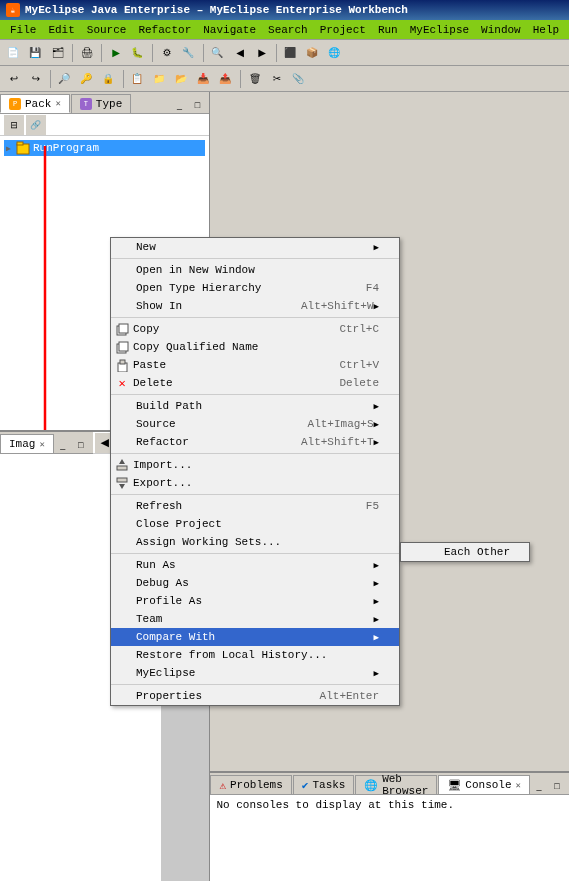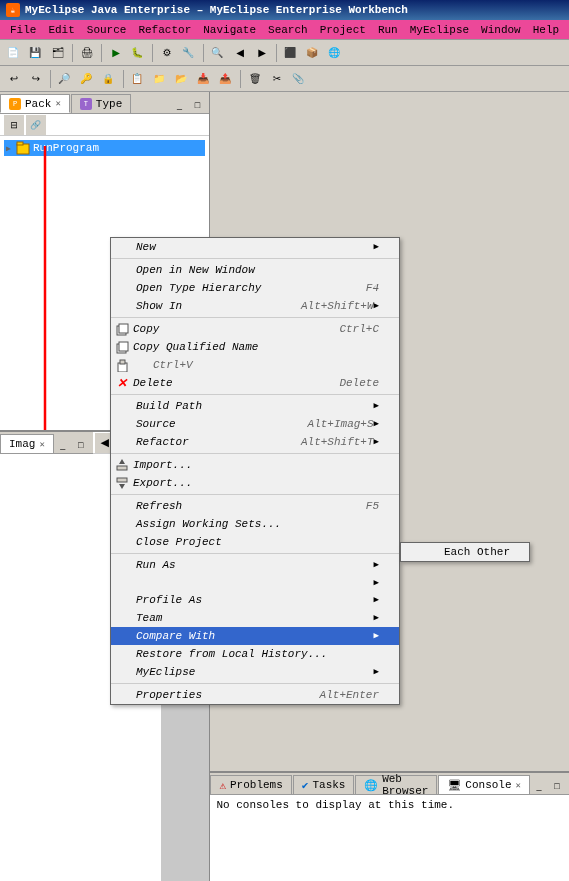--- a/index.html
+++ b/index.html
@@ -33,21 +33,21 @@
       display: inline-flex;
       align-items: center;
       justify-content: center;
       font-size: 8px;
       color: white;
       font-weight: bold;
     }
 
     
     #menu-bar {
-      background: #ec4899;
+      background: #84cc16;
       border-bottom: 1px solid #999;
       padding: 2px 4px;
       display: flex;
       align-items: center;
       height: 20px;
       font-size: 11px;
     }
     .menu-item {
       padding: 1px 6px;
       cursor: pointer;
@@ -188,25 +188,24 @@
       border: 1px solid #666;
       box-shadow: 2px 2px 4px rgba(0,0,0,0.3);
       z-index: 100;
       width: 290px;
       font-size: 11px;
     }
     .ctx-item {
       padding: 3px 20px 3px 25px;
       cursor: pointer;
       display: flex;
-      align-items: flex-start;
+      align-items: flex-end;
       justify-content: space-between;
       white-space: nowrap;
       position: relative;
-      font-style: italic;
     }
     .ctx-item.highlighted {
       background: #3366cc;
       color: white;
     }
     .ctx-item.has-icon {
       padding-left: 22px;
     }
     .ctx-separator {
       height: 1px;
@@ -579,20 +578,21 @@
           </span>
           <span class="ctx-item-label">Copy Qualified Name</span>
         </div>
         <div class="ctx-item has-icon">
           <span class="ctx-icon">
             <svg width="14" height="14">
                 <rect x="3" y="5" width="9" height="9" fill="#fff" stroke="#555" stroke-width="1"></rect>
                 <rect x="5" y="2" width="5" height="4" fill="#d4d0c8" stroke="#555" stroke-width="1"></rect>
               </svg>
           </span>
+          <span class="ctx-item-label">Paste</span>
           <span class="ctx-shortcut">Ctrl+V</span>
         </div>
         <div class="ctx-item has-icon">
           <span class="ctx-icon" style="color:red; font-weight:bold; font-size:12px;">✕</span>
           <span class="ctx-item-label">Delete</span>
           <span class="ctx-shortcut">Delete</span>
         </div>
         <div class="ctx-separator"></div>
         <div class="ctx-item">
           <span class="ctx-item-label">Build Path</span>
@@ -626,31 +626,32 @@
               </svg>
           </span>
           <span class="ctx-item-label">Export...</span>
         </div>
         <div class="ctx-separator"></div>
         <div class="ctx-item">
           <span class="ctx-item-label">Refresh</span>
           <span class="ctx-shortcut">F5</span>
         </div>
         <div class="ctx-item">
+          <span class="ctx-item-label">Close Project</span>
+        </div>
+        <div class="ctx-item">
           <span class="ctx-item-label">Assign Working Sets...</span>
         </div>
-        <div class="ctx-item">
-          <span class="ctx-item-label">Close Project</span>
-        </div>
         <div class="ctx-separator"></div>
         <div class="ctx-item">
           <span class="ctx-item-label">Run As</span>
           <span class="ctx-sub-arrow">▶</span>
         </div>
         <div class="ctx-item">
+          <span class="ctx-item-label">Debug As</span>
           <span class="ctx-sub-arrow">▶</span>
         </div>
         <div class="ctx-item">
           <span class="ctx-item-label">Profile As</span>
           <span class="ctx-sub-arrow">▶</span>
         </div>
         <div class="ctx-item">
           <span class="ctx-item-label">Team</span>
           <span class="ctx-sub-arrow">▶</span>
         </div>

